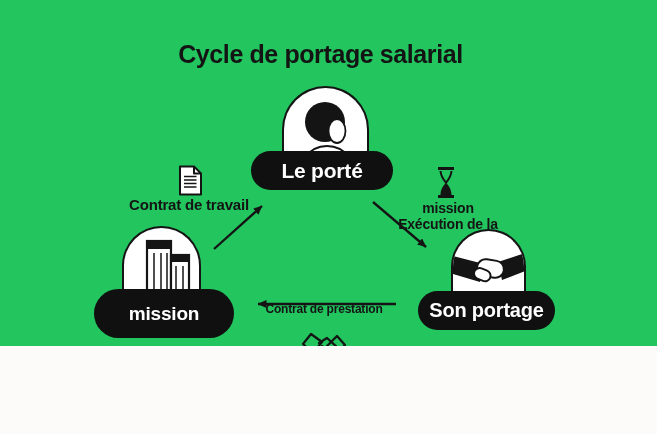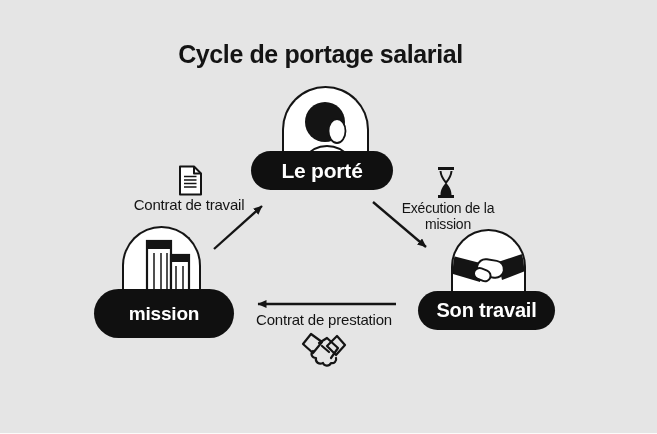--- a/index.html
+++ b/index.html
@@ -1,21 +1,21 @@
 <!DOCTYPE html>
 <html><head>
 <meta charset="utf-8">
 <style>
   * { margin: 0; padding: 0; box-sizing: border-box; }
   html, body { background: #fcfbfa; }
   .canvas {
     position: relative;
     width: 657px;
-    height: 433px;
-    background: #e5e5e5;
+    height: 346px;
+    background: #22c55e;
     font-family: "Liberation Sans", sans-serif;
     color: #141414;
     overflow: hidden;
   }
   .title {
     position: absolute;
     top: 40px; left: 0; right: 16px;
     text-align: center;
     font-size: 25px;
     font-weight: 700;
@@ -46,30 +46,30 @@
     font-weight: 700;
     letter-spacing: -0.2px;
     z-index: 2;
     line-height: 1.14;
   }
   .pill-porte   { left: 251px; top: 151px; width: 142px; height: 39px; border-radius: 20px; font-size: 21px; }
   .pill-societe { left: 94px;  top: 289px; width: 140px; height: 49px; border-radius: 26px; font-size: 19px; }
   .pill-client  { left: 418px; top: 291px; width: 137px; height: 39px; border-radius: 20px; font-size: 20px; }
   .edge-label {
     position: absolute;
-    font-weight: 400;
+    font-weight: 700;
     text-align: center;
     letter-spacing: -0.2px;
     color: #141414;
     z-index: 3;
     line-height: 1.15;
   }
   .label-travail    { left: 104px; top: 196px; width: 170px; font-size: 15px; }
   .label-execution  { left: 386px; top: 200px; width: 124px; font-size: 14px; }
-  .label-prestation { left: 234px; top: 311px; width: 180px; font-size: 15px; }
+  .label-prestation { left: 234px; top: 303px; width: 180px; font-size: 12px; }
   .icon { position: absolute; z-index: 3; }
   .icon-document  { left: 177px; top: 165px; }
   .icon-hourglass { left: 436px; top: 166px; }
   .icon-handshake-outline { left: 297px; top: 330px; }
   .arrows { position: absolute; left: 0; top: 0; z-index: 2; pointer-events: none; }
 </style>
 </head>
 <body>
 
 <div class="canvas">
@@ -105,21 +105,21 @@
     <svg width="75" height="81" viewBox="0 0 75 81">
       <polygon points="0,25 31,33 27,51 0,43" fill="#141414"></polygon>
       <polygon points="75,21 45,31 49,49 75,39" fill="#141414"></polygon>
       <g fill="#ffffff" stroke="#141414" stroke-width="2">
         <rect x="24" y="29" width="27" height="17" rx="8.5" transform="rotate(9 37.5 37.5)"></rect>
         <rect x="21" y="38" width="17" height="11" rx="5.5" transform="rotate(22 29 43)"></rect>
       </g>
     </svg>
   </div>
   <div class="pill pill-client">
-    <span>Son travail</span>
+    <span>Son portage</span>
   </div>
 
   <svg class="icon icon-document" width="27" height="31" viewBox="0 0 27 31">
     <path d="M3 1.5 H17 L24 8.5 V29.5 H3 Z" fill="#ffffff" stroke="#141414" stroke-width="2" stroke-linejoin="round"></path>
     <path d="M17 1.5 V8.5 H24" fill="none" stroke="#141414" stroke-width="2" stroke-linejoin="round"></path>
     <path d="M7 11.5 H19.5 M7 15 H19.5 M7 18.5 H19.5 M7 22 H19.5" stroke="#141414" stroke-width="1.7"></path>
   </svg>
 
   <svg class="icon icon-hourglass" width="20" height="33" viewBox="0 0 20 33">
     <path d="M2 2.5 H18 M2 30.5 H18" stroke="#141414" stroke-width="3"></path>
@@ -132,22 +132,22 @@
       <path d="M14 4 L25 12 L16 23 L6 14 Z"></path>
       <path d="M40 6 L48 15 L39 25 L30 16 Z"></path>
       <path d="M22 13 L30 8 L41 18 L34 28"></path>
       <path d="M16 21 C13 24 15 28 19 28 C18 32 22 35 26 33 C27 36 32 37 34 33 C37 34 40 31 39 28"></path>
       <path d="M25 16 L32 22"></path>
     </g>
   </svg>
 
   <div class="edge-label label-travail">Contrat de travail</div>
   <div class="edge-label label-execution">
+    <div>mission</div>
     <div>Exécution de la</div>
-    <div>mission</div>
   </div>
   <div class="edge-label label-prestation">Contrat de prestation</div>
 
   <svg class="arrows" width="657" height="434" viewBox="0 0 657 434">
     <defs>
       <marker id="ah" markerUnits="userSpaceOnUse" markerWidth="11" markerHeight="9" refX="8.5" refY="4" orient="auto">
         <path d="M0 0 L9 4 L0 8 Z" fill="#141414"></path>
       </marker>
     </defs>
     <line x1="214" y1="249" x2="262" y2="206" stroke="#141414" stroke-width="2.3" marker-end="url(#ah)"></line>

